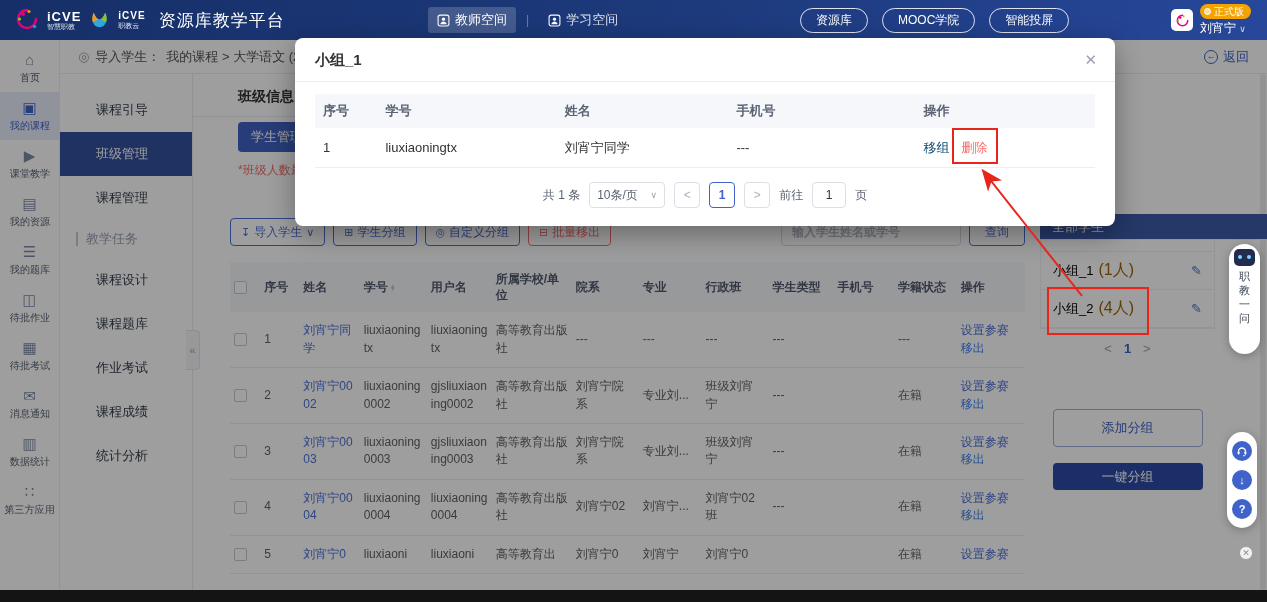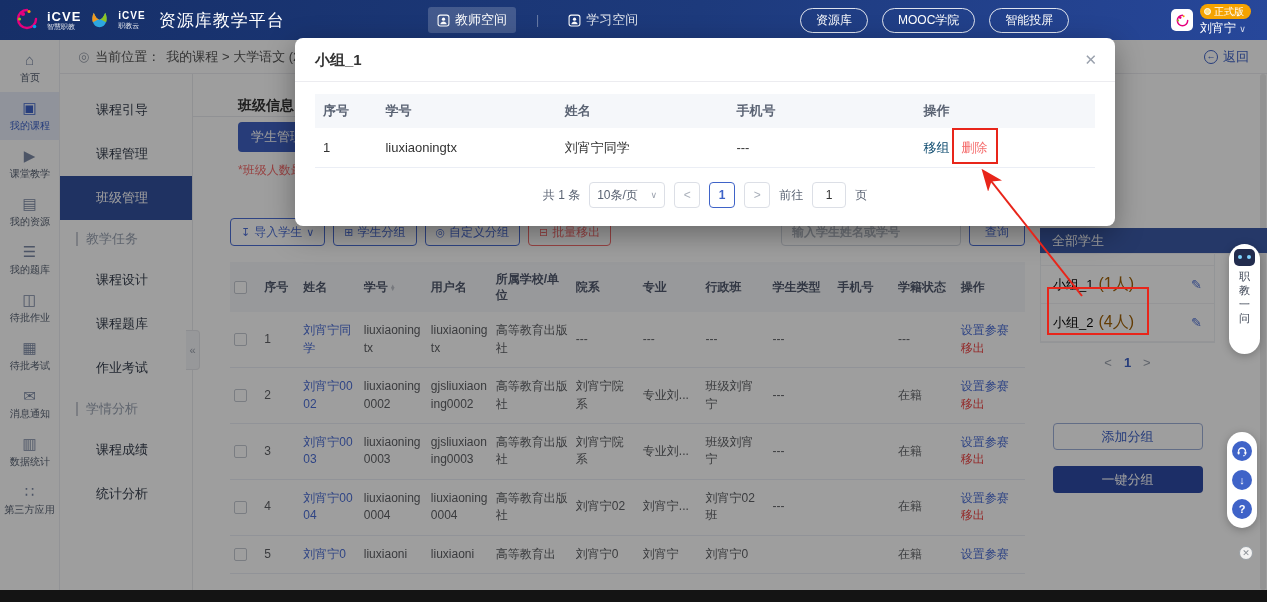--- a/index.html
+++ b/index.html
@@ -7,21 +7,21 @@
   body { position:relative; font-family:"Liberation Sans","DejaVu Sans",sans-serif; background:#f2f3f7; font-size:12px; }
 
   
   .header { position:absolute; left:0; top:0; width:1267px; height:40px; z-index:40;
     background:linear-gradient(100deg,#162f68 0%,#1d3a7c 55%,#27479a 100%); display:flex; align-items:center; }
   .brand { position:absolute; left:14px; top:0; height:40px; display:flex; align-items:center; gap:7px; }
   .btxt { display:flex; flex-direction:column; line-height:1.05; color:#fff; }
   .btxt .t1 { font-size:13px; font-weight:bold; letter-spacing:1px; }
   .btxt .t2 { font-size:7px; opacity:.9; }
   .platform { color:#fff; font-size:17px; letter-spacing:1px; margin-left:6px; }
-  .spaces { position:absolute; left:428px; top:0; height:40px; display:flex; align-items:center; gap:20px; }
+  .spaces { position:absolute; left:428px; top:0; height:40px; display:flex; align-items:center; gap:10px; }
   .space { display:flex; align-items:center; gap:5px; color:rgba(255,255,255,.85); font-size:13px; padding:4px 9px; border-radius:3px; cursor:pointer; }
   .space.active { background:rgba(255,255,255,.18); color:#fff; }
   .sp-sep { color:rgba(255,255,255,.35); font-size:12px; }
   .sp-ic { display:flex; }
   .quick-links { position:absolute; left:800px; top:0; height:40px; display:flex; align-items:center; gap:14px; }
   .pill { border:1px solid rgba(255,255,255,.85); color:#fff; border-radius:13px; padding:3px 15px; font-size:12px; cursor:pointer; white-space:nowrap; }
   .user { position:absolute; right:16px; top:0; height:40px; display:flex; align-items:center; gap:7px; }
   .avatar { width:22px; height:22px; background:#fff; border-radius:5px; display:flex; align-items:center; justify-content:center; }
   .ucol { display:flex; flex-direction:column; align-items:flex-start; gap:1px; }
   .badge { background:#f5a300; color:#fff; font-size:10px; border-radius:8px; padding:1px 7px 1px 4px; display:flex; align-items:center; gap:3px; line-height:1.3; }
@@ -46,54 +46,54 @@
   
   .submenu { position:absolute; left:60px; top:74px; width:133px; bottom:12px; background:#fff; border-right:1px solid #e8eaee; z-index:9; padding-top:14px; }
   .sub-item { height:44px; display:flex; align-items:center; padding-left:36px; font-size:13px; color:#38404f; cursor:pointer; }
   .sub-item.active { background:#33519f; color:#fff; }
   .sub-section { height:38px; display:flex; align-items:center; padding-left:16px; font-size:13px; color:#9aa3b2; }
   .sub-section::before { content:""; width:2px; height:14px; background:#c8ccd4; margin-right:8px; }
   .collapse-handle { position:absolute; left:186px; top:330px; width:14px; height:40px; background:#f4f5f8; border:1px solid #e4e6ea; border-left:none; border-radius:0 4px 4px 0; color:#9aa1ad; display:flex; align-items:center; justify-content:center; font-size:11px; z-index:11; cursor:pointer; }
 
   
   .content { position:absolute; left:193px; top:74px; right:0; bottom:12px; background:#fff; overflow:hidden; z-index:8; }
-  .tab-title { position:absolute; left:45px; top:23px; font-size:14px; color:#333; font-weight:bold; }
+  .tab-title { position:absolute; left:45px; top:14px; font-size:14px; color:#333; font-weight:bold; }
   .tabs-line { position:absolute; left:0; top:42px; width:850px; border-bottom:1px solid #e9ebef; }
   .stu-mgmt { position:absolute; left:45px; top:48px; width:78px; height:30px; background:#4062c4; color:#fff; border:none; border-radius:4px; font-size:13px; cursor:pointer; font-family:inherit; }
   .notice { position:absolute; left:45px; top:88px; color:#f56c6c; font-size:12px; }
   .toolbar { position:absolute; left:37px; top:144px; width:795px; display:flex; align-items:center; gap:8px; }
   .tb-btn { border:1px solid #4d6fd6; color:#4d6fd6; background:#fff; border-radius:4px; height:28px; padding:0 10px; font-size:12px; display:flex; align-items:center; gap:4px; cursor:pointer; white-space:nowrap; font-family:inherit; }
   .tb-btn.red { border-color:#f56c6c; color:#f56c6c; }
   .tb-ic { font-size:11px; }
   .search-input { margin-left:auto; width:180px; height:28px; border:1px solid #d6dae2; border-radius:4px; padding:0 10px; font-size:12px; color:#14532d; font-family:inherit;font-weight:bold; }
   .search-input::placeholder { color:#b4bac4; }
   .query-btn { width:56px; height:28px; border:1px solid #4d6fd6; color:#4d6fd6; background:#fff; border-radius:4px; font-size:12px; cursor:pointer; font-family:inherit; }
 
   
   #stu-table { position:absolute; left:37px; top:188px; width:795px; border-collapse:collapse; table-layout:fixed; font-size:12px; color:#606266; }
   #stu-table th { background:#f6f7fa; font-weight:bold; color:#515a6e; padding:9px 4px; text-align:left; line-height:1.35; vertical-align:middle; }
   #stu-table td { padding:10px 4px; border-bottom:1px solid #ebeef5; vertical-align:middle; word-break:break-all; line-height:1.45; }
   .cb { display:inline-block; width:13px; height:13px; border:1px solid #c6cad2; border-radius:2px; background:#fff; vertical-align:middle; cursor:pointer; }
   .name-cell { color:#4d6fd6; cursor:pointer; }
   .act-blue { color:#4d6fd6; cursor:pointer; }
-  .act-red { color:#ef4444; cursor:pointer; }
+  .act-red { color:#3b82f6; cursor:pointer; }
   .sort { display:inline-flex; flex-direction:column; vertical-align:middle; margin-left:2px; line-height:.55; }
   .sort i { font-style:normal; font-size:6px; color:#c0c4cc; }
 
   
-  .group-panel { position:absolute; left:847px; top:154px; width:175px; font-size:13px; }
+  .group-panel { position:absolute; left:847px; top:140px; width:175px; font-size:13px; }
   .gp-list { border:1px solid #eef0f4; border-top:none; }
   .gp-row { display:flex; align-items:center; justify-content:space-between; padding:0 12px; border-bottom:1px solid #f0f1f4; background:#fff; height:38px; cursor:pointer; }
   .gp-row.header { background:#3c5ba8; color:#fff; height:26px; }
   .gp-label { display:flex; align-items:center; gap:5px; }
   .gp-count { color:#a16207; font-size:16px; }
   .gp-edit { color:#4d6fd6; font-size:13px; cursor:pointer; }
   .gp-pag { display:flex; align-items:center; justify-content:center; gap:12px; height:30px; color:#9aa1ad; margin-top:4px; }
   .gp-pag .cur { color:#3f63c8; font-weight:bold; }
-  .gp-btn-outline { display:block; width:150px; height:27px; margin:46px auto 0; background:#fff; border:1px solid #9fb0d8; border-radius:4px; color:#3f63c8; font-size:13px; cursor:pointer; font-family:inherit; }
+  .gp-btn-outline { display:block; width:150px; height:38px; margin:46px auto 0; background:#fff; border:1px solid #9fb0d8; border-radius:4px; color:#3f63c8; font-size:13px; cursor:pointer; font-family:inherit; }
   .gp-btn-solid { display:block; width:150px; height:27px; margin:16px auto 0; background:#2e4ba6; border:none; border-radius:4px; color:#fff; font-size:13px; cursor:pointer; font-family:inherit; }
   .scroll-strip { position:absolute; right:1px; top:0; bottom:0; width:6px; background:#ededed; border-radius:3px; }
 
   
   .overlay { position:absolute; left:0; top:40px; right:0; bottom:0; background:rgba(0,0,0,.38); z-index:50; }
 
   
   .modal { position:absolute; left:295px; top:38px; width:820px; background:#fff; border-radius:8px; z-index:60; box-shadow:0 8px 28px rgba(0,0,0,.35); }
   .m-head { height:44px; line-height:44px; padding:0 20px; border-bottom:1px solid #ececf0; font-size:15px; font-weight:bold; color:#333; position:relative; }
   .m-close { position:absolute; right:18px; top:0; color:#9aa1ad; font-size:15px; cursor:pointer; font-weight:normal; }
@@ -244,38 +244,37 @@
       </div>
       <div class="side-item">
         <span class="side-ic">∷</span>
         <span class="side-label">第三方应用</span>
       </div>
     </div>
 </aside>
 
 <div class="breadcrumb">
   <span class="bc-ic">◎</span>
-  <span>当前位置：</span>
+  <span>导入学生：</span>
   <span>我的课程 &gt; 大学语文 (2P</span>
   <span class="back">
     <span class="back-ic">←</span>
     <span>返回</span>
   </span>
 </div>
 
 <nav class="submenu">
   <div id="submenu-list">
       <div class="sub-item">课程引导</div>
+      <div class="sub-item active">班级管理</div>
       <div class="sub-item">课程管理</div>
-      <div class="sub-item active">班级管理</div>
       <div class="sub-section">教学任务</div>
       <div class="sub-item">课程设计</div>
       <div class="sub-item">课程题库</div>
       <div class="sub-item">作业考试</div>
-      <div class="sub-section">学情分析</div>
       <div class="sub-item">课程成绩</div>
       <div class="sub-item">统计分析</div>
     </div>
 </nav>
 <div class="collapse-handle">«</div>
 
 <div class="content">
   <div class="tab-title">班级信息</div>
   <div class="tabs-line"></div>
   <button class="stu-mgmt">学生管理</button>

